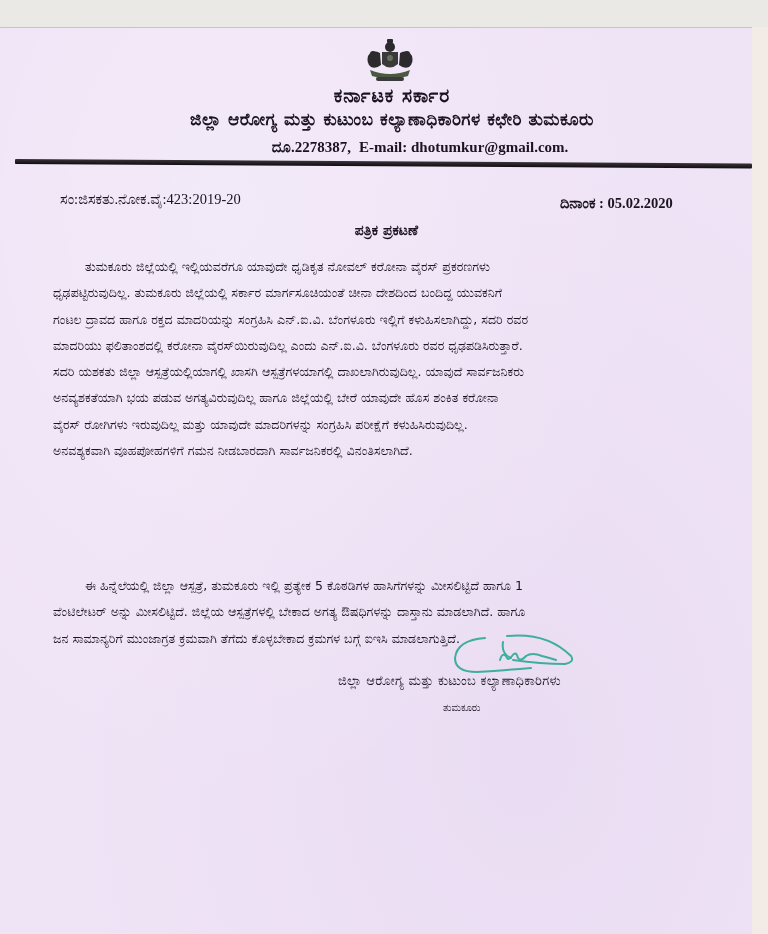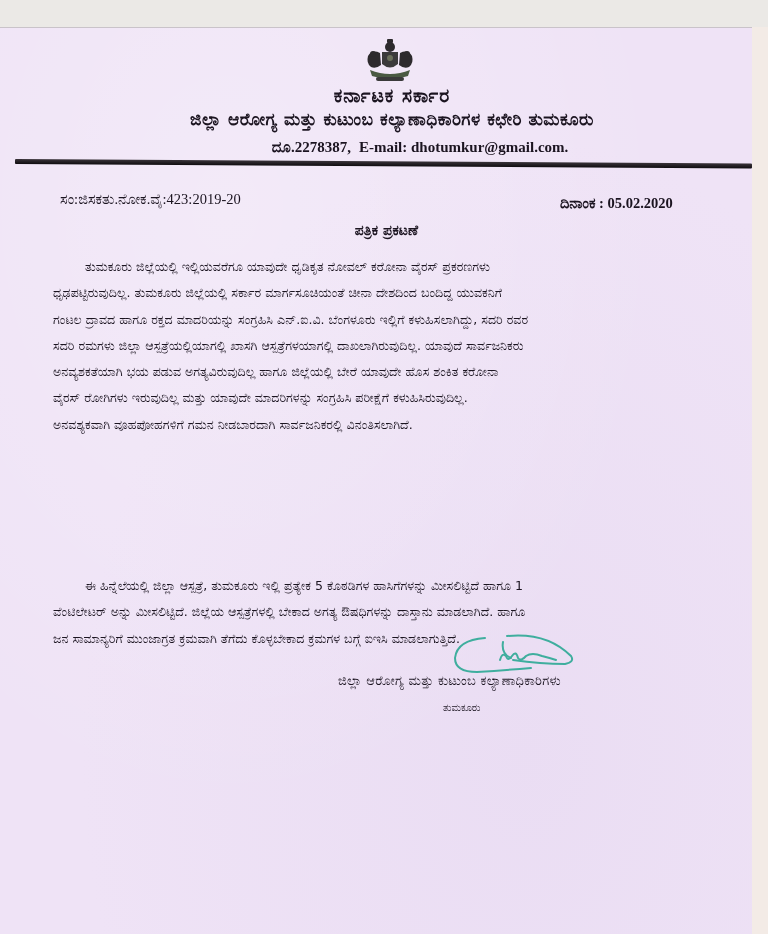--- a/index.html
+++ b/index.html
@@ -197,21 +197,22 @@
     <div class="header-rule"></div>
 
     <div class="ref-no">ಸಂ:ಜಿಸಕತು.ನೋಕ.ವೈ:423:2019-20</div>
     <div class="date-line">ದಿನಾಂಕ : 05.02.2020</div>
     <div class="doc-title">ಪತ್ರಿಕ ಪ್ರಕಟಣೆ</div>
 
     <div class="body-para para-1">
       <span class="line">ತುಮಕೂರು ಜಿಲ್ಲೆಯಲ್ಲಿ ಇಲ್ಲಿಯವರೆಗೂ ಯಾವುದೇ ಧೃಡಿಕೃತ ನೋವಲ್ ಕರೋನಾ ವೈರಸ್ ಪ್ರಕರಣಗಳು</span>
       <span class="line">ಧೃಢಪಟ್ಟಿರುವುದಿಲ್ಲ. ತುಮಕೂರು ಜಿಲ್ಲೆಯಲ್ಲಿ ಸರ್ಕಾರ ಮಾರ್ಗಸೂಚಿಯಂತೆ ಚೀನಾ ದೇಶದಿಂದ ಬಂದಿದ್ದ ಯುವಕನಿಗೆ</span>
       <span class="line">ಗಂಟಲ ದ್ರಾವದ ಹಾಗೂ ರಕ್ತದ ಮಾದರಿಯನ್ನು ಸಂಗ್ರಹಿಸಿ ಎನ್.ಐ.ವಿ. ಬೆಂಗಳೂರು ಇಲ್ಲಿಗೆ ಕಳುಹಿಸಲಾಗಿದ್ದು, ಸದರಿ ರವರ</span>
-      <span class="line">ಸದರಿ ರಮಗಳು ಜಿಲ್ಲಾ ಆಸ್ಪತ್ರೆಯಲ್ಲಿಯಾಗಲ್ಲಿ ಖಾಸಗಿ ಆಸ್ಪತ್ರೆಗಳಯಾಗಲ್ಲಿ ದಾಖಲಾಗಿರುವುದಿಲ್ಲ. ಯಾವುದೆ ಸಾರ್ವಜನಿಕರು</span>
+      <span class="line">ಮಾದರಿಯು ಫಲಿತಾಂಶದಲ್ಲಿ  ಕರೋನಾ ವೈರಸ್‌ಯಿರುವುದಿಲ್ಲ ಎಂದು ಎನ್.ಐ.ವಿ. ಬೆಂಗಳೂರು ರವರ ಧೃಢಪಡಿಸಿರುತ್ತಾರೆ.</span>
+      <span class="line">ಸದರಿ ಯಶಕತು ಜಿಲ್ಲಾ ಆಸ್ಪತ್ರೆಯಲ್ಲಿಯಾಗಲ್ಲಿ ಖಾಸಗಿ ಆಸ್ಪತ್ರೆಗಳಯಾಗಲ್ಲಿ ದಾಖಲಾಗಿರುವುದಿಲ್ಲ. ಯಾವುದೆ ಸಾರ್ವಜನಿಕರು</span>
       <span class="line">ಅನವ್ಯಶಕತೆಯಾಗಿ ಭಯ ಪಡುವ ಅಗತ್ಯವಿರುವುದಿಲ್ಲ ಹಾಗೂ ಜಿಲ್ಲೆಯಲ್ಲಿ ಬೇರೆ ಯಾವುದೇ ಹೊಸ ಶಂಕಿತ ಕರೋನಾ</span>
       <span class="line">ವೈರಸ್ ರೋಗಿಗಳು ಇರುವುದಿಲ್ಲ ಮತ್ತು  ಯಾವುದೇ ಮಾದರಿಗಳನ್ನು ಸಂಗ್ರಹಿಸಿ ಪರೀಕ್ಷೆಗೆ ಕಳುಹಿಸಿರುವುದಿಲ್ಲ.</span>
       <span class="line">ಅನವಶ್ಯಕವಾಗಿ ವೂಹಪೋಹಗಳಿಗೆ ಗಮನ ನೀಡಬಾರದಾಗಿ ಸಾರ್ವಜನಿಕರಲ್ಲಿ ವಿನಂತಿಸಲಾಗಿದೆ.</span>
     </div>
 
     <div class="body-para para-2">
       <span class="line">ಈ ಹಿನ್ನೆಲೆಯಲ್ಲಿ ಜಿಲ್ಲಾ ಆಸ್ಪತ್ರೆ, ತುಮಕೂರು ಇಲ್ಲಿ ಪ್ರತ್ಯೇಕ 5 ಕೊಠಡಿಗಳ ಹಾಸಿಗೆಗಳನ್ನು ಮೀಸಲಿಟ್ಟಿದೆ ಹಾಗೂ 1</span>
       <span class="line">ವೆಂಟಿಲೇಟರ್ ಅನ್ನು ಮೀಸಲಿಟ್ಟಿದೆ.  ಜಿಲ್ಲೆಯ ಆಸ್ಪತ್ರೆಗಳಲ್ಲಿ ಬೇಕಾದ ಅಗತ್ಯ ಔಷಧಿಗಳನ್ನು ದಾಸ್ತಾನು ಮಾಡಲಾಗಿದೆ. ಹಾಗೂ</span>
       <span class="line">ಜನ ಸಾಮಾನ್ಯರಿಗೆ ಮುಂಜಾಗ್ರತ ಕ್ರಮವಾಗಿ ತೆಗೆದು ಕೊಳ್ಳಬೇಕಾದ ಕ್ರಮಗಳ ಬಗ್ಗೆ  ಐಇಸಿ  ಮಾಡಲಾಗುತ್ತಿದೆ.</span>
     </div>

